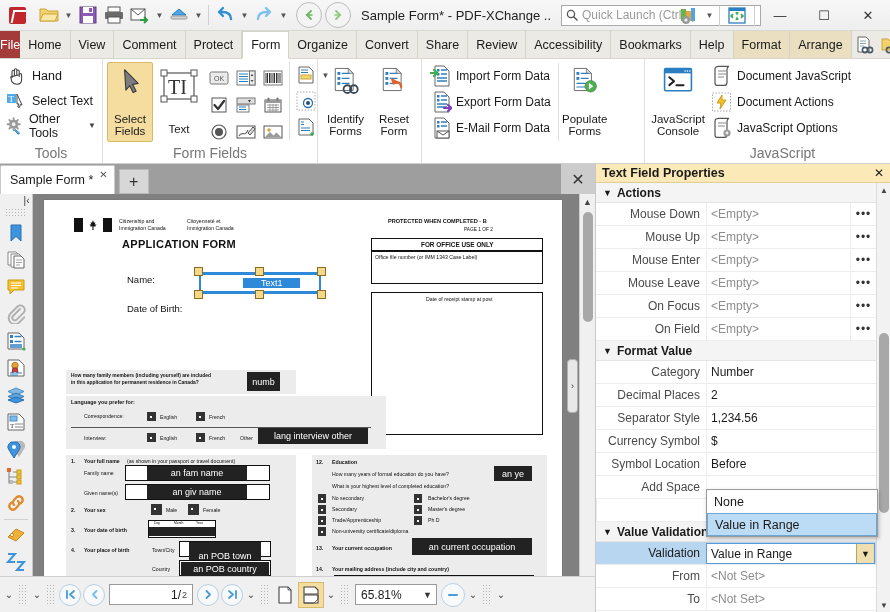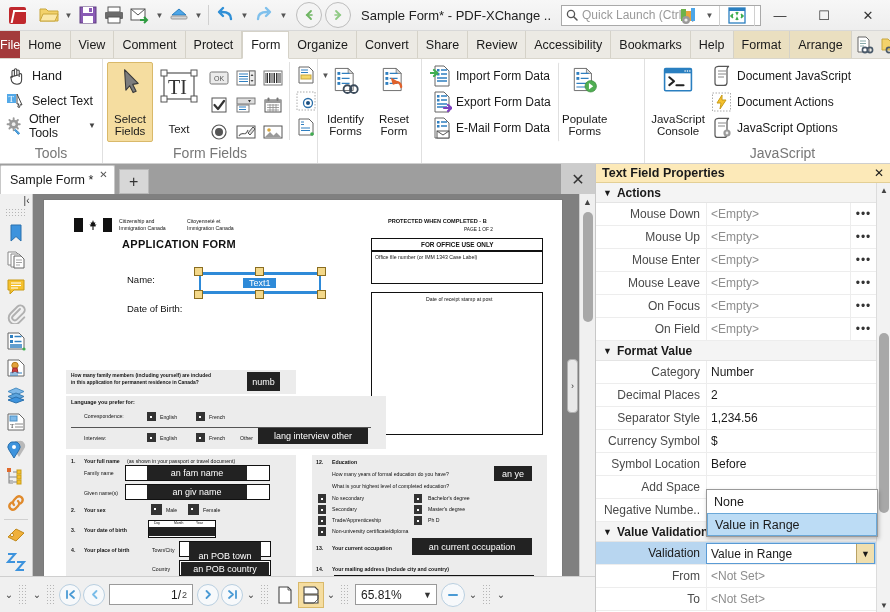--- a/index.html
+++ b/index.html
@@ -157,21 +157,21 @@
   .cb:after { content:""; position:absolute; left:2.5px; top:3.5px; width:2px; height:2px; background:#fff; }
   .bline { position:absolute; height:1px; background:#555; }
   .obox { position:absolute; border:1.2px solid #111; }
 
   
   .selfield { position:absolute; }
   .selfield .inner { position:absolute; left:0; top:0; right:0; bottom:0;
       border-top:3px solid #2e8ad8; border-bottom:3px solid #2e8ad8;
       border-left:2px solid #2e8ad8; border-right:2px solid #2e8ad8; background:#fff; }
   .selfield .valtxt { position:absolute; left:36%; top:50%; transform:translateY(-50%);
-      background:#2e8ad8; color:#fff; font-size:9px; padding:0 6px; }
+      background:#2e8ad8; color:#fff; font-size:9px; padding:0 18px; }
   .handle { position:absolute; width:9px; height:9px; background:#f3d88a; border:1px solid #8a6d20; }
 
   
   .props {
     position:absolute; left:595px; top:164px; width:295px; height:448px;
     background:#fff; border-left:1px solid #c8c8c8; overflow:hidden;
   }
   .propshdr {
     height:19px; background:#fce9b8; display:flex; align-items:center; padding:0 6px;
     font-size:12.5px; font-weight:bold; border-bottom:1px solid #e3cf95;
@@ -974,21 +974,20 @@
         </div>
         <div class="prow">
           <div class="k">Symbol Location</div>
           <div class="v">Before</div>
         </div>
         <div class="prow">
           <div class="k">Add Space</div>
           <div class="v"></div>
         </div>
         <div class="prow">
-          <div class="k">Negative Numbe..</div>
           <div class="v"></div>
         </div>
 
         <div class="secrow">
           <span class="chev">▼</span>
           <span>Value Validation</span>
         </div>
         <div class="prow sel">
           <div class="k">Validation</div>
           <div class="combo">

